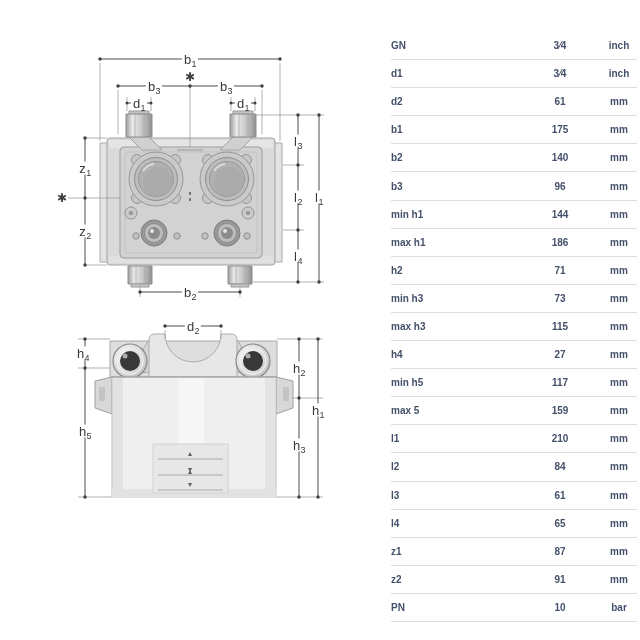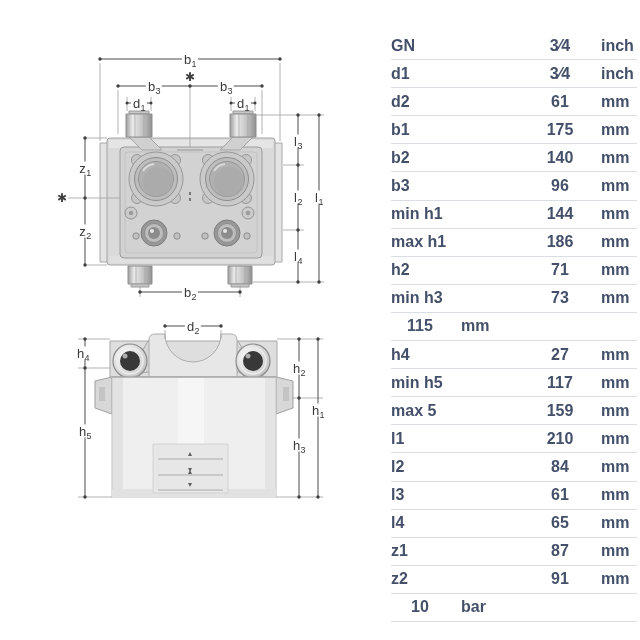--- a/index.html
+++ b/index.html
@@ -10,24 +10,24 @@
   
   .dim-label{position:absolute;transform:translate(-50%,-50%);background:#ffffff;
              padding:0 2px;font-size:13px;line-height:1;color:#3a3a3a;white-space:nowrap;}
   .dim-label sub{font-size:9px;line-height:1;vertical-align:baseline;position:relative;top:3px;left:0.5px;}
   .center-mark{position:absolute;transform:translate(-50%,-50%);background:#ffffff;
                font-size:12px;line-height:1;color:#3f3f3f;padding:0 1px;}
 
   
   .spec-table{position:absolute;left:391px;top:32px;width:246px;}
   .spec-row{display:flex;align-items:center;height:27.1px;border-bottom:1px solid #dadde2;
-            font-size:16px;font-weight:bold;color:#44506a;}
+            font-size:10px;font-weight:bold;color:#44506a;}
   .spec-label{flex:1;text-align:left;}
   .spec-value{width:58px;text-align:center;}
-  .spec-unit{width:36px;text-align:left;padding-left:12px;}
+  .spec-unit{width:36px;text-align:center;padding-left:12px;}
 </style>
 </head>
 <body>
 
 <div class="stage">
 
   <svg class="drawing-svg" width="640" height="640" viewBox="0 0 640 640">
     <defs>
       <linearGradient id="nutGrad" x1="0" y1="0" x2="1" y2="0">
         <stop offset="0" stop-color="#9d9d9d"></stop>
@@ -326,20 +326,21 @@
         <span class="spec-label">h2</span>
         <span class="spec-value">71</span>
         <span class="spec-unit">mm</span>
       </div>
     <div class="spec-row">
         <span class="spec-label">min h3</span>
         <span class="spec-value">73</span>
         <span class="spec-unit">mm</span>
       </div>
     <div class="spec-row">
+        <span class="spec-label">max h3</span>
         <span class="spec-value">115</span>
         <span class="spec-unit">mm</span>
       </div>
     <div class="spec-row">
         <span class="spec-label">h4</span>
         <span class="spec-value">27</span>
         <span class="spec-unit">mm</span>
       </div>
     <div class="spec-row">
         <span class="spec-label">min h5</span>
@@ -375,18 +376,19 @@
         <span class="spec-label">z1</span>
         <span class="spec-value">87</span>
         <span class="spec-unit">mm</span>
       </div>
     <div class="spec-row">
         <span class="spec-label">z2</span>
         <span class="spec-value">91</span>
         <span class="spec-unit">mm</span>
       </div>
     <div class="spec-row">
+        <span class="spec-label">PN</span>
         <span class="spec-value">10</span>
         <span class="spec-unit">bar</span>
       </div>
   </div>
 
 </div>
 
 </body></html>

